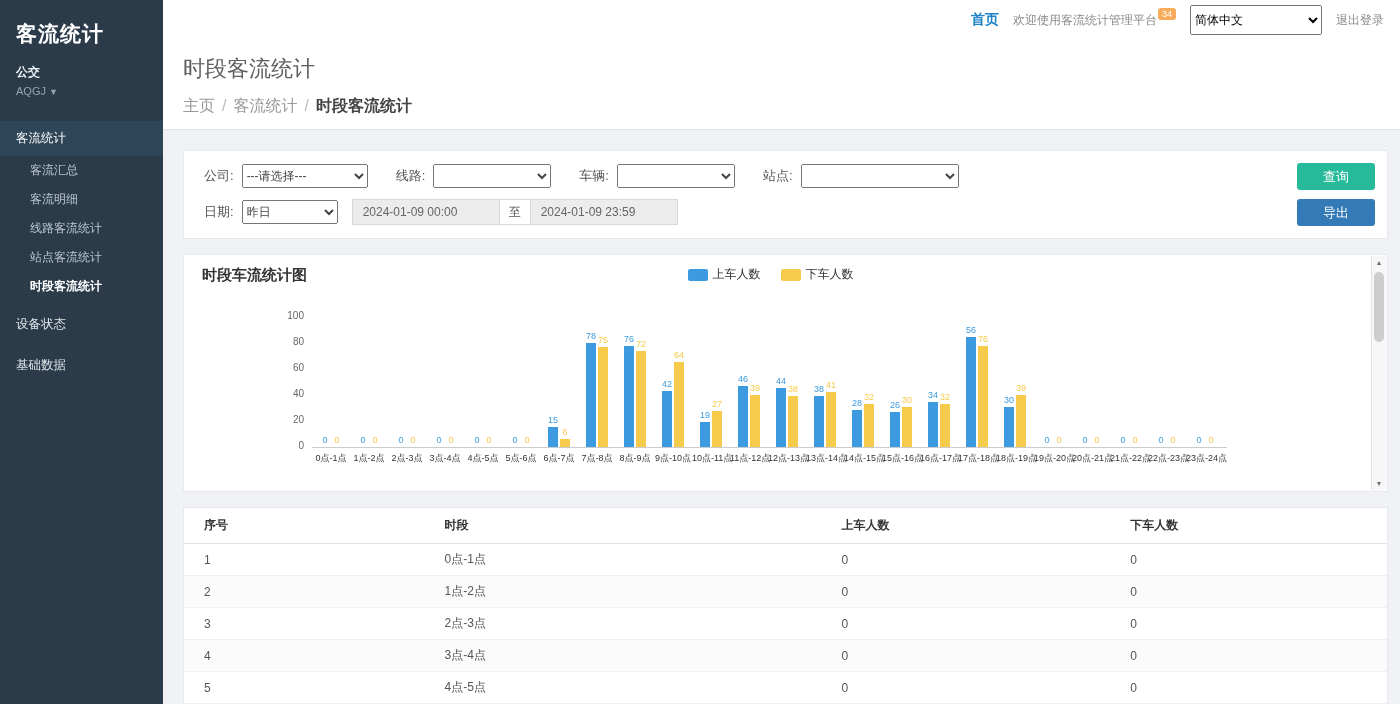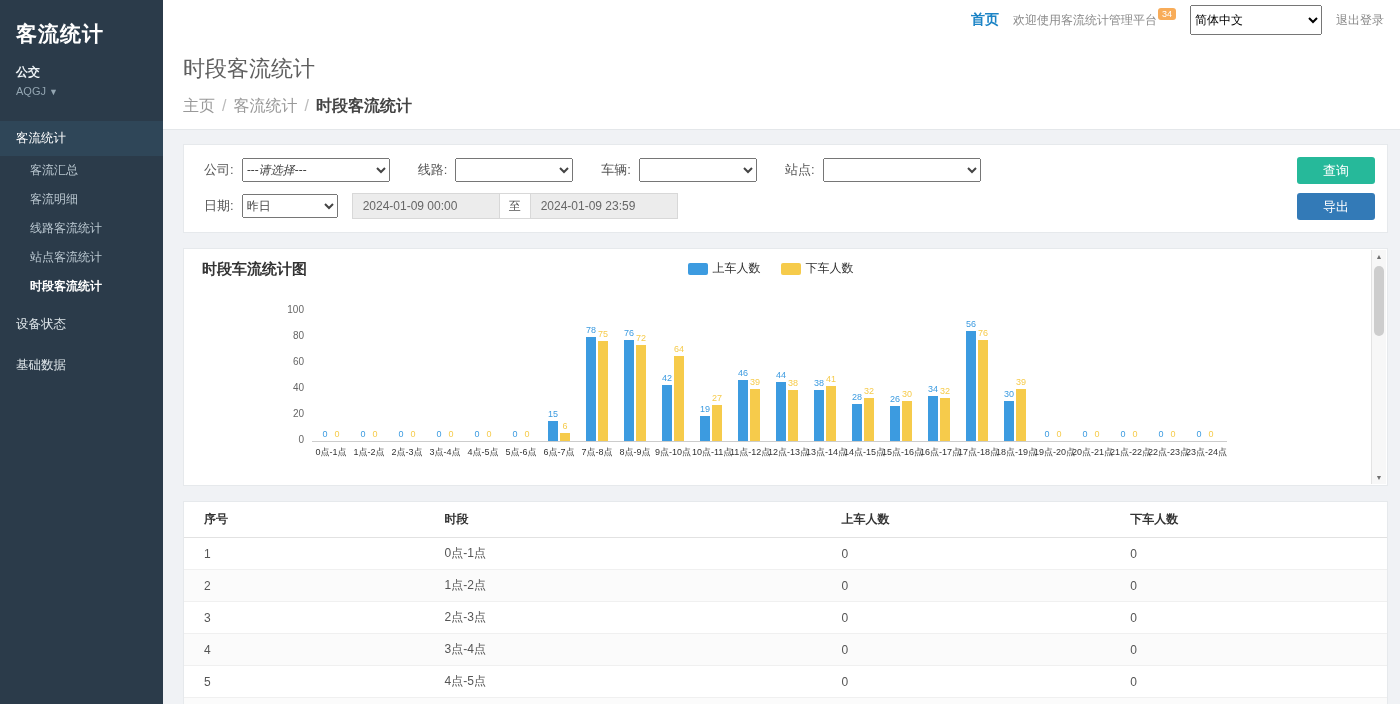--- a/index.html
+++ b/index.html
@@ -33,31 +33,31 @@
   .lang-select { width:132px; height:30px; font-size:12px; }
   .logout { color:#888; font-size:12px; cursor:pointer; }
 
   .page-head { background:#fff; padding:8px 20px 12px; border-bottom:1px solid #e4e7ea; }
   .page-title { font-size:22px; color:#5f5f5f; font-weight:500; margin:6px 0 12px; }
   .breadcrumb { font-size:16px; color:#999; }
   .crumb { color:#999; cursor:pointer; }
   .crumb.current { color:#444; font-weight:bold; cursor:default; }
   .sep { margin:0 7px; color:#bbb; }
 
-  .content { flex:1; padding:14px 12px 0 20px; overflow:hidden; }
+  .content { flex:1; padding:14px 12px 0 20px; overflow:hidden;margin-top:6px; }
   .card { background:#fff; border:1px solid #e6e9ec; }
 
   
   .filter-card { position:relative; padding:13px 150px 13px 20px; }
   .filter-row { display:flex; align-items:center; }
   .filter-row + .filter-row { margin-top:11px; }
   .f-label { font-size:13px; color:#555; margin-right:8px; white-space:nowrap; }
   .f-group { display:flex; align-items:center; margin-right:28px; }
   .f-select { height:24px; font-size:12px; color:#444; }
-  .sel-company { width:148px;font-style:italic; }
+  .sel-company { width:126px; }
   .sel-line, .sel-vehicle { width:118px; }
   .sel-station { width:158px; }
   .sel-preset { width:96px; }
   .date-group { display:flex; align-items:center; margin-left:14px; }
   .date-input { width:148px; height:26px; background:#ececec; border:1px solid #d8d8d8;
     font-size:12px; color:#666; padding:0 10px; font-family:inherit; }
   .range-sep { height:26px; display:flex; align-items:center; padding:0 9px; font-size:12px;
     color:#555; background:#fff; border-top:1px solid #d8d8d8; border-bottom:1px solid #d8d8d8; }
   .btn { position:absolute; right:12px; width:78px; height:27px; border:none; border-radius:3px;
     color:#fff; font-size:13px; cursor:pointer; font-family:inherit; }

